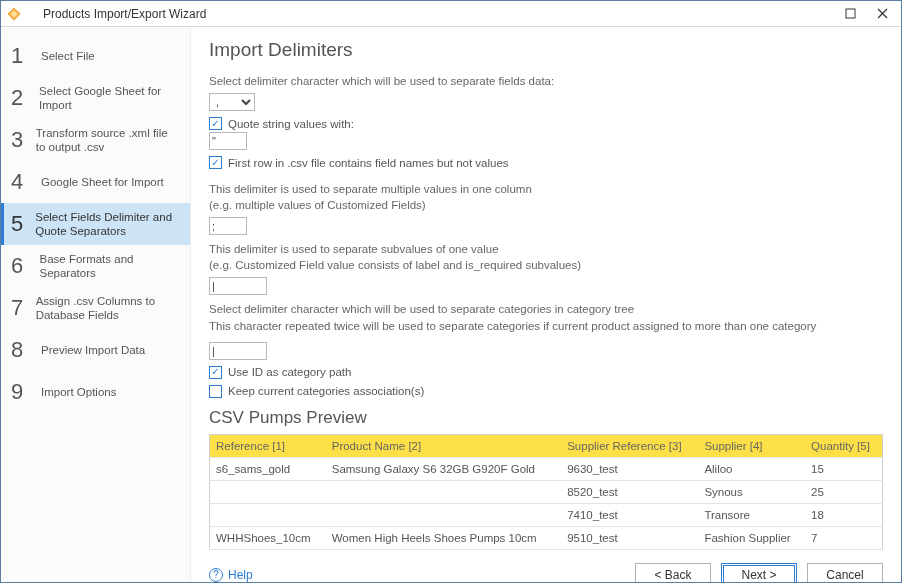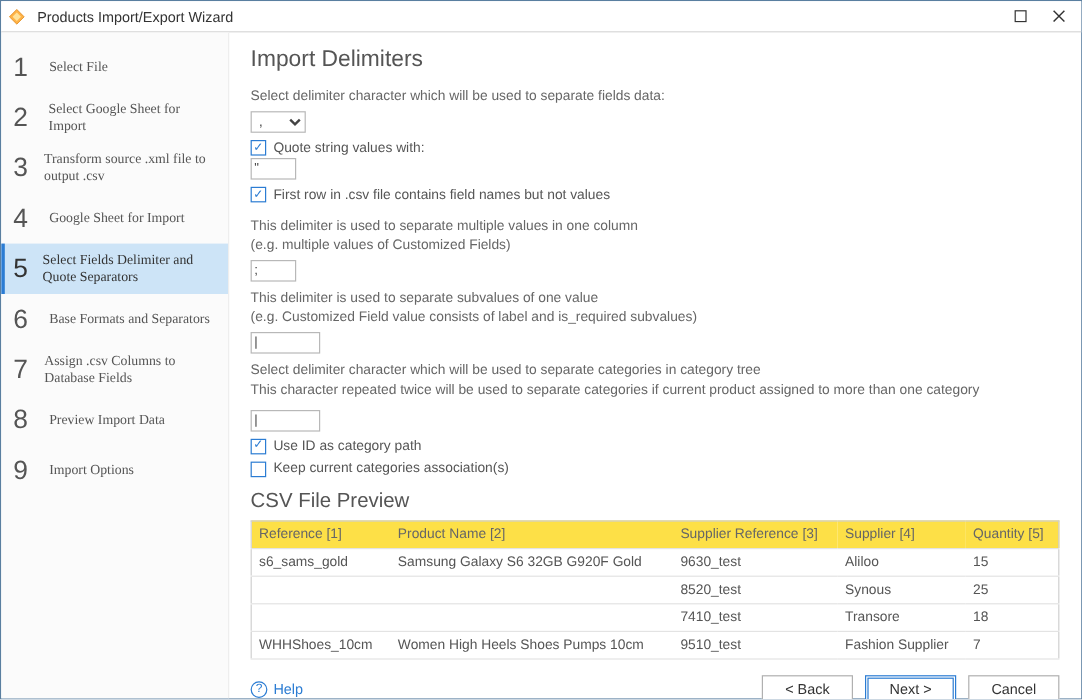--- a/index.html
+++ b/index.html
@@ -21,21 +21,21 @@
   }
   .titlebar {
     height: 26px;
     border-bottom: 1px solid #d8d8d8;
     display: flex;
     align-items: center;
     justify-content: space-between;
     padding: 0 4px 0 6px;
     background: #fff;
   }
-  .titlebar-left { display:flex; align-items:flex-end; gap:10px; }
+  .titlebar-left { display:flex; align-items:flex-end; gap:22px; }
   .title-text { font-size: 12px; color:#333; }
   .titlebar-right { display:flex; align-items:center; gap:14px; padding-right:6px;}
   .titlebar-btn {
     width: 18px; height:18px;
     display:flex; align-items:center; justify-content:center;
     color:#333;
   }
   .titlebar-btn svg { stroke:#333; }
 
   .body {
@@ -62,21 +62,20 @@
     font-size: 22px;
     font-family: "Segoe UI Light", "Segoe UI", sans-serif;
     font-weight: 300;
     color:#555;
     width: 18px;
     text-align: left;
   }
   .step-label {
     font-size: 11.5px;
     line-height: 1.25;
-    font-family: Liberation Serif, serif;
   }
   .step.active {
     background: #cde4f7;
     border-left: 3px solid #2b7cd3;
     padding-left: 7px;
   }
   .step.active .step-num, .step.active .step-label { color:#333; }
 
   .main {
     flex:1;
@@ -307,21 +306,21 @@
 
       <div class="check-row">
         <span class="checkbox">✓</span>
         <span>Use ID as category path</span>
       </div>
       <div class="check-row">
         <span class="checkbox unchecked">✓</span>
         <span>Keep current categories association(s)</span>
       </div>
 
-      <div class="section-heading">CSV File Preview</div>
+      <div class="section-heading">CSV Pumps Preview</div>
 
       <table class="preview-table">
         <thead>
           <tr>
             <th>Reference [1]</th>
             <th>Product Name [2]</th>
             <th>Supplier Reference [3]</th>
             <th>Supplier [4]</th>
             <th>Quantity [5]</th>
           </tr>

